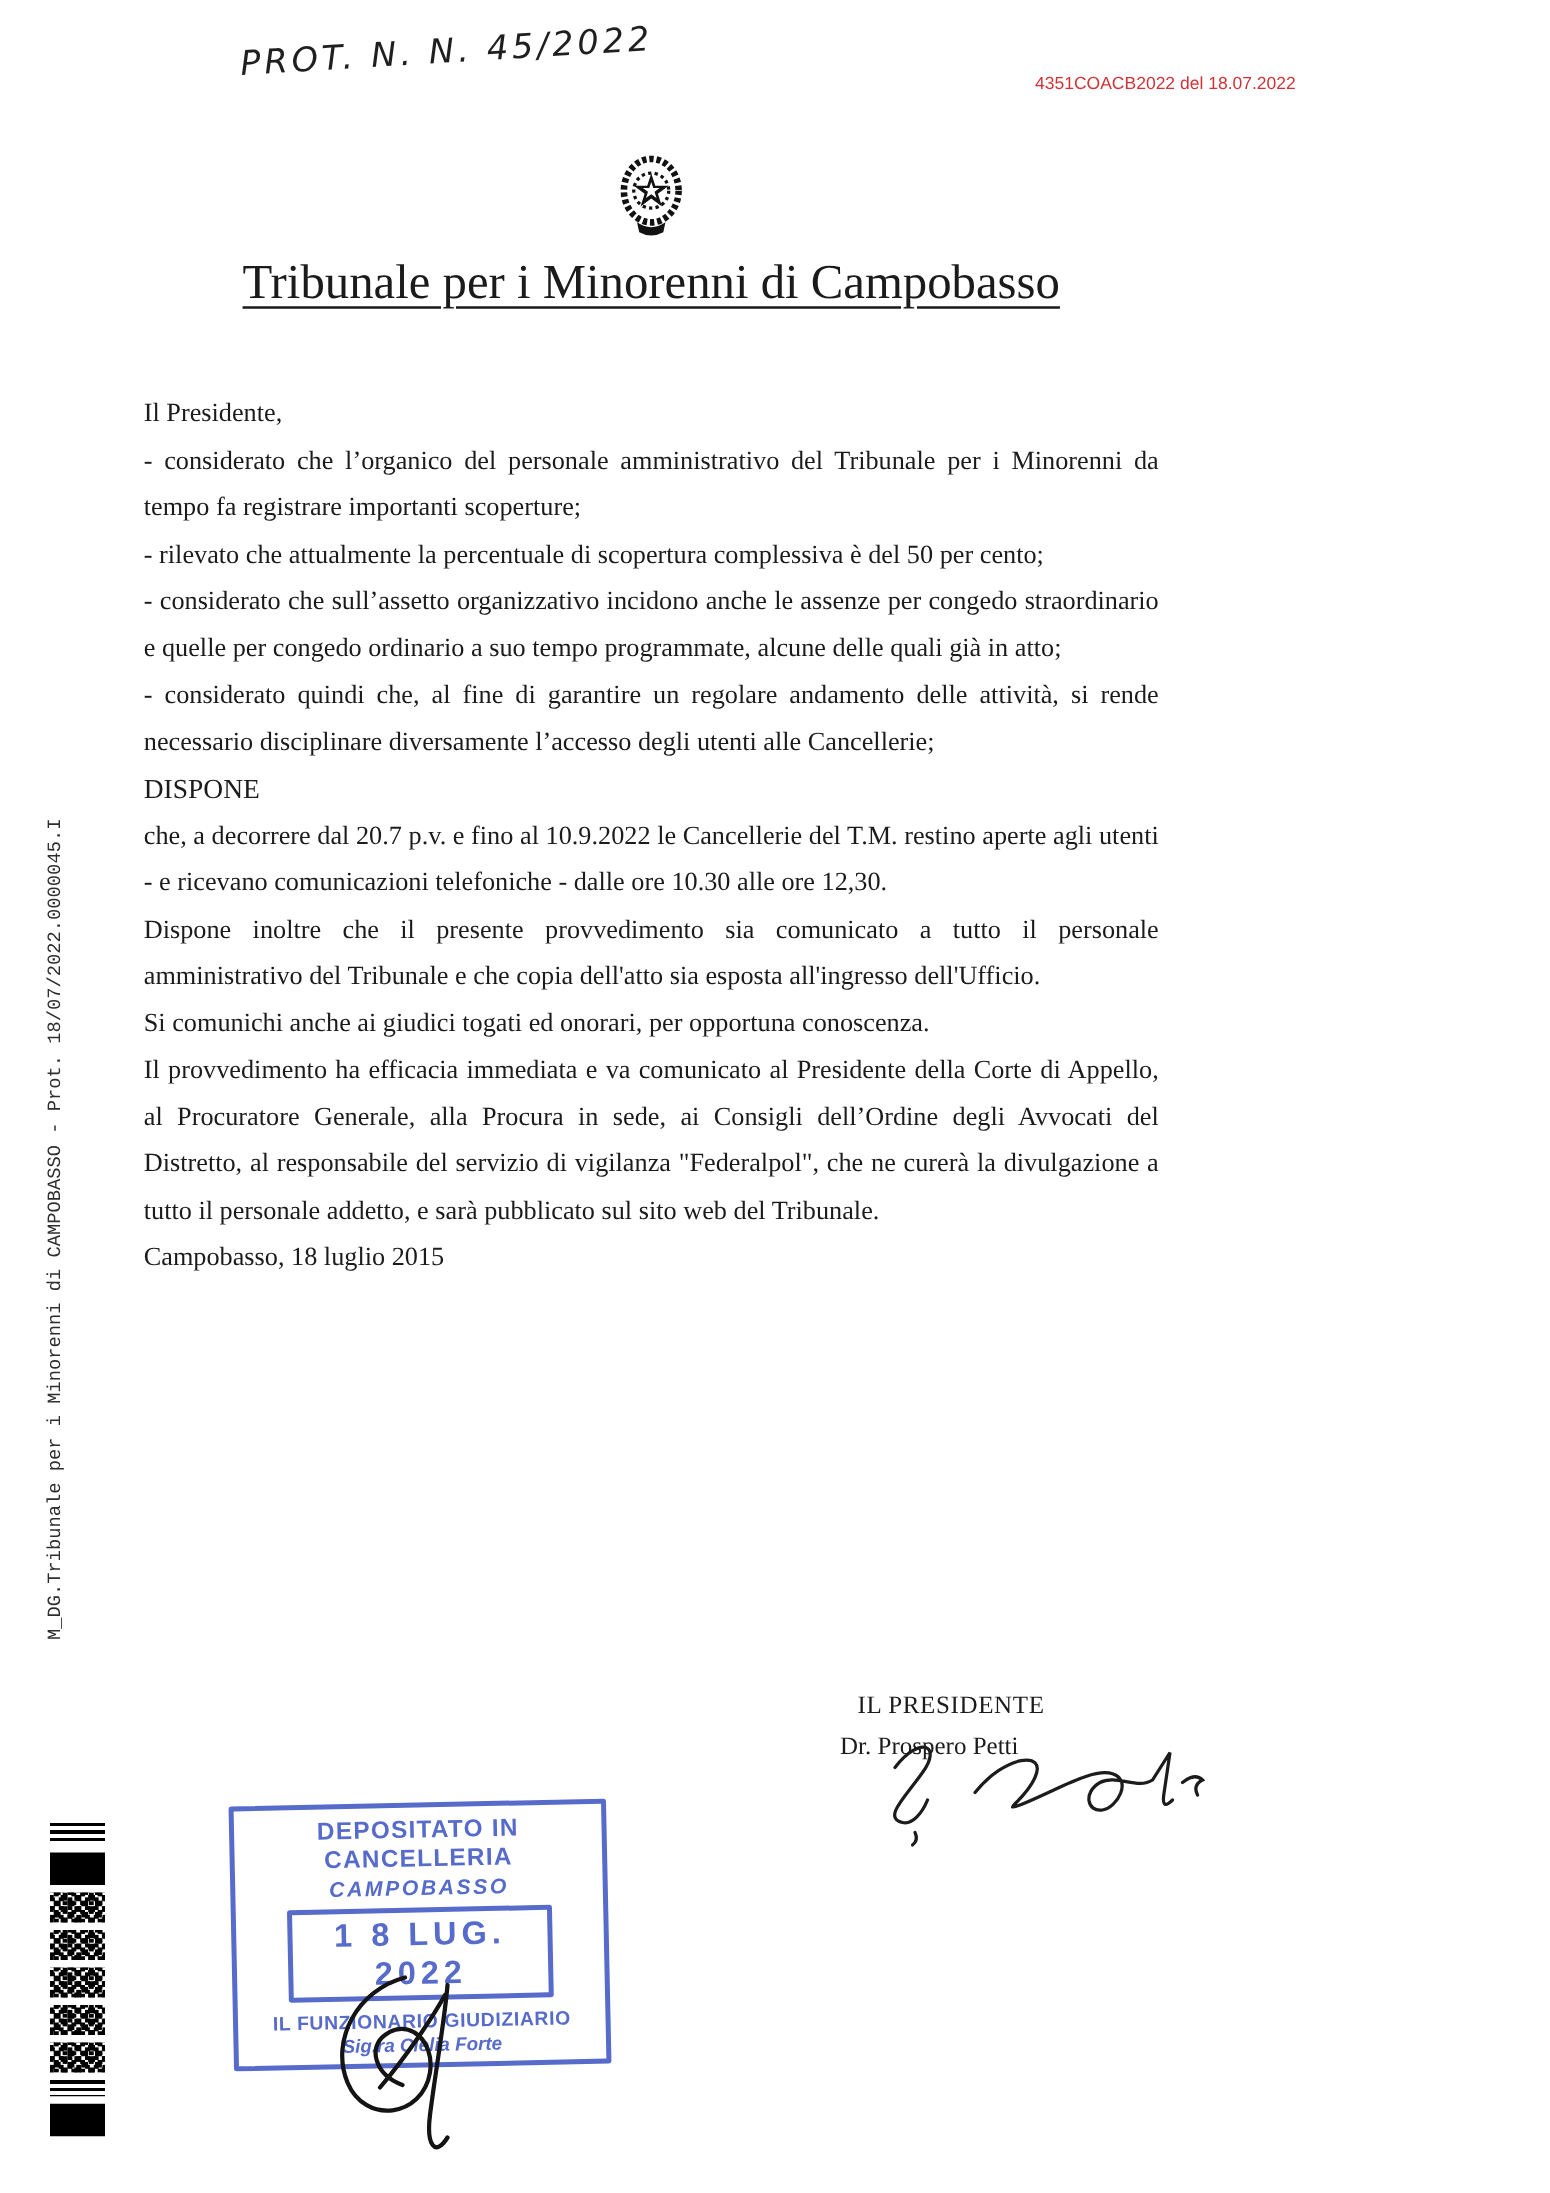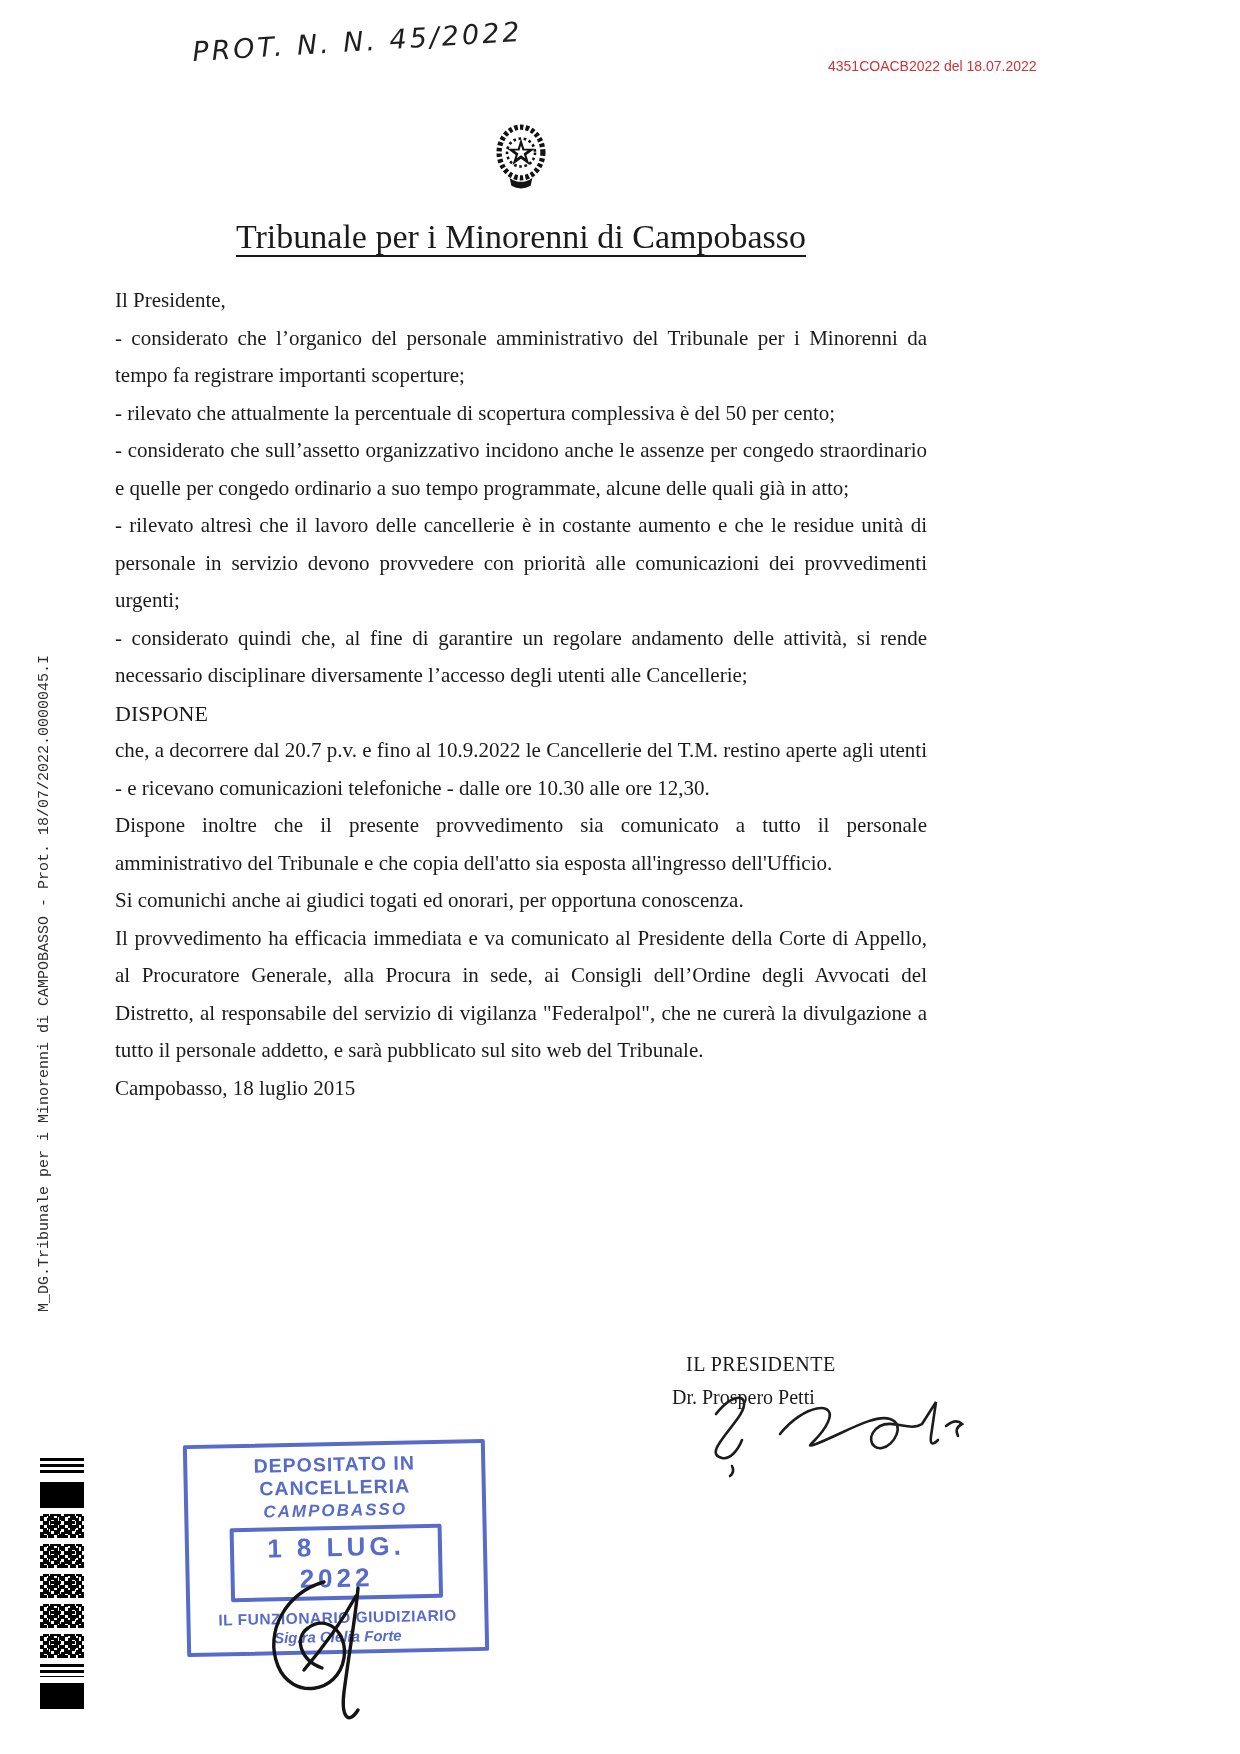--- a/index.html
+++ b/index.html
@@ -27,31 +27,31 @@
     font-size:14px; color:#cf3338; white-space:nowrap;
   }
 
   
   .doc-header {
     position:absolute; left:115px; top:122px; width:812px;
     text-align:center;
   }
   .emblem { display:inline-block; width:56px; height:68px; }
   .doc-title {
-    margin-top:24px;
-    font-size:34px; font-weight:normal;
+    margin-top:8px;
+    font-size:39px; font-weight:normal;
     text-decoration:underline;
     text-decoration-thickness:2px;
     text-underline-offset:7px;
     white-space:nowrap;
   }
 
   
   .doc-body {
-    position:absolute; left:115px; top:282px; width:812px;
+    position:absolute; left:115px; top:312px; width:812px;
     font-size:21px; line-height:37.5px;
   }
   .doc-body p { text-align:justify; }
   .doc-body p.left { text-align:left; }
   .dispone-heading { text-align:right; font-size:22px; }
   .underlined-block {
     text-decoration-thickness:1.5px;
     text-underline-offset:5px;
   }
 
@@ -132,21 +132,20 @@
     </svg>
   </span>
   <h1 class="doc-title">Tribunale per i Minorenni di Campobasso</h1>
 </div>
 
 <div class="doc-body">
   <p class="left">Il Presidente,</p>
   <p>- considerato che l’organico del personale amministrativo del Tribunale per i Minorenni da tempo fa registrare importanti scoperture;</p>
   <p>- rilevato che attualmente la percentuale di scopertura complessiva è del 50 per cento;</p>
   <p>- considerato che sull’assetto organizzativo incidono anche le assenze per congedo straordinario e quelle per congedo ordinario a suo tempo programmate, alcune delle quali già in atto;</p>
-  <p>- rilevato altresì che il lavoro delle cancellerie è in costante aumento e che le residue unità di personale in servizio devono provvedere con priorità alle comunicazioni dei provvedimenti urgenti;</p>
   <p>- considerato quindi che, al fine di garantire un regolare andamento delle attività, si rende necessario disciplinare diversamente l’accesso degli utenti alle Cancellerie;</p>
   <p class="dispone-heading">DISPONE</p>
   <p>
     <span class="underlined-block">che, a decorrere dal 20.7 p.v. e fino al 10.9.2022 le Cancellerie del T.M. restino aperte agli utenti - e ricevano comunicazioni telefoniche - dalle ore 10.30 alle ore 12,30.</span>
   </p>
   <p>Dispone inoltre che il presente provvedimento sia comunicato a tutto il personale amministrativo del Tribunale e che copia dell'atto sia esposta all'ingresso dell'Ufficio.</p>
   <p>Si comunichi anche ai giudici togati ed onorari, per opportuna conoscenza.</p>
   <p>Il provvedimento ha efficacia immediata e va comunicato al Presidente della Corte di Appello, al Procuratore Generale, alla Procura in sede, ai Consigli dell’Ordine degli Avvocati del Distretto, al responsabile del servizio di vigilanza "Federalpol", che ne curerà la divulgazione a tutto il personale addetto, e sarà pubblicato sul sito web del Tribunale.</p>
   <p class="left">Campobasso, 18 luglio 2015</p>
 </div>

